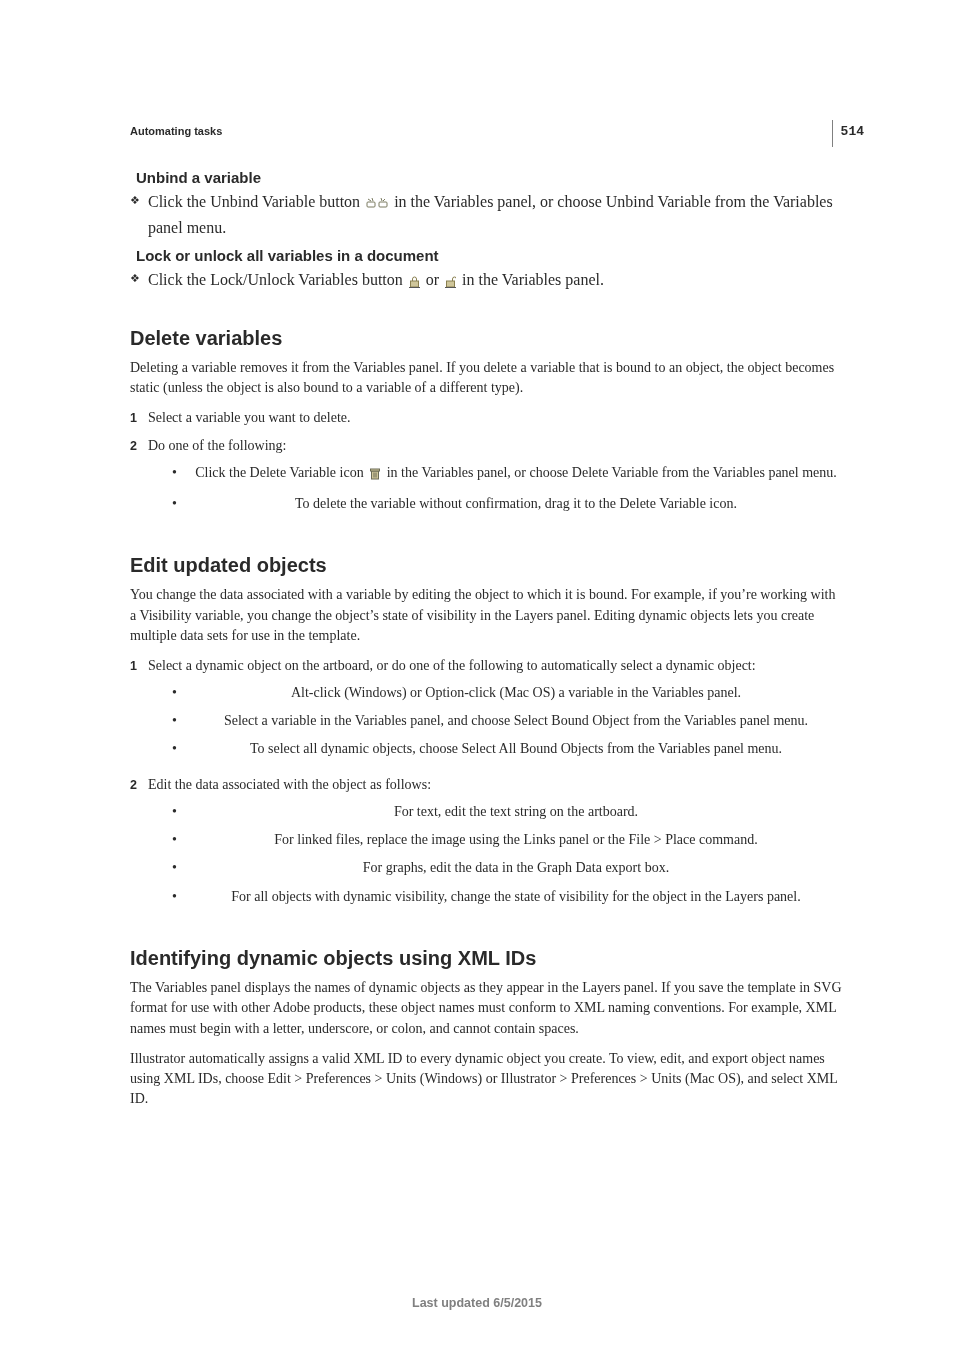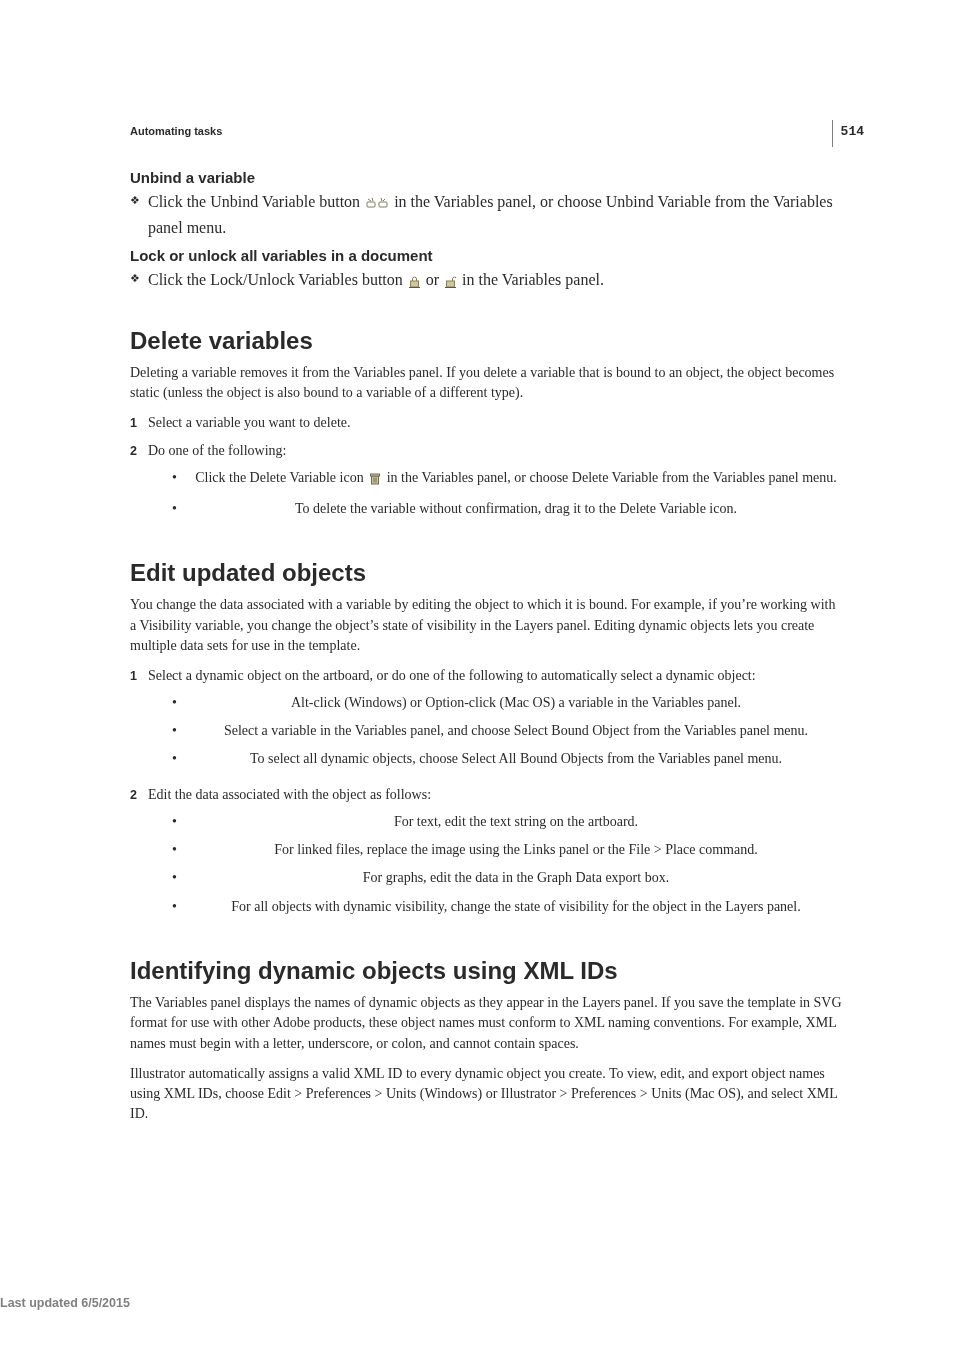--- a/index.html
+++ b/index.html
@@ -31,27 +31,27 @@
     font-family: "Myriad Pro", "Segoe UI", Arial, sans-serif;
     font-weight: 700;
     font-size: 11px;
     color: #2a2a2a;
     margin-bottom: 32px;
   }
   h2.sub {
     font-family: "Myriad Pro", "Segoe UI", Arial, sans-serif;
     font-weight: 700;
     font-size: 15px;
-    margin: 0 0 4px 0;
+    margin: 0 0 4px 6px;
     color: #2a2a2a;
   }
   h1.section {
     font-family: "Myriad Pro", "Segoe UI", Arial, sans-serif;
     font-weight: 700;
-    font-size: 24px;
+    font-size: 20px;
     margin: 32px 0 8px 0;
     color: #2a2a2a;
   }
   p.body {
     font-size: 14px;
     line-height: 1.45;
     margin: 4px 0 10px 0;
   }
   .diamond-item {
     display: flex;
@@ -115,20 +115,21 @@
   .inline-icon {
     display: inline-block;
     vertical-align: -3px;
     margin: 0 2px;
   }
   .footer {
     position: absolute;
     bottom: 40px;
     left: 0;
     right: 0;
+    text-align: center;
     font-family: "Myriad Pro", "Segoe UI", Arial, sans-serif;
     font-weight: 700;
     font-size: 12.5px;
     color: #808080;
   }
   .sect-gap { margin-top: 26px; }
 </style>
 </head>
 <body>
 

